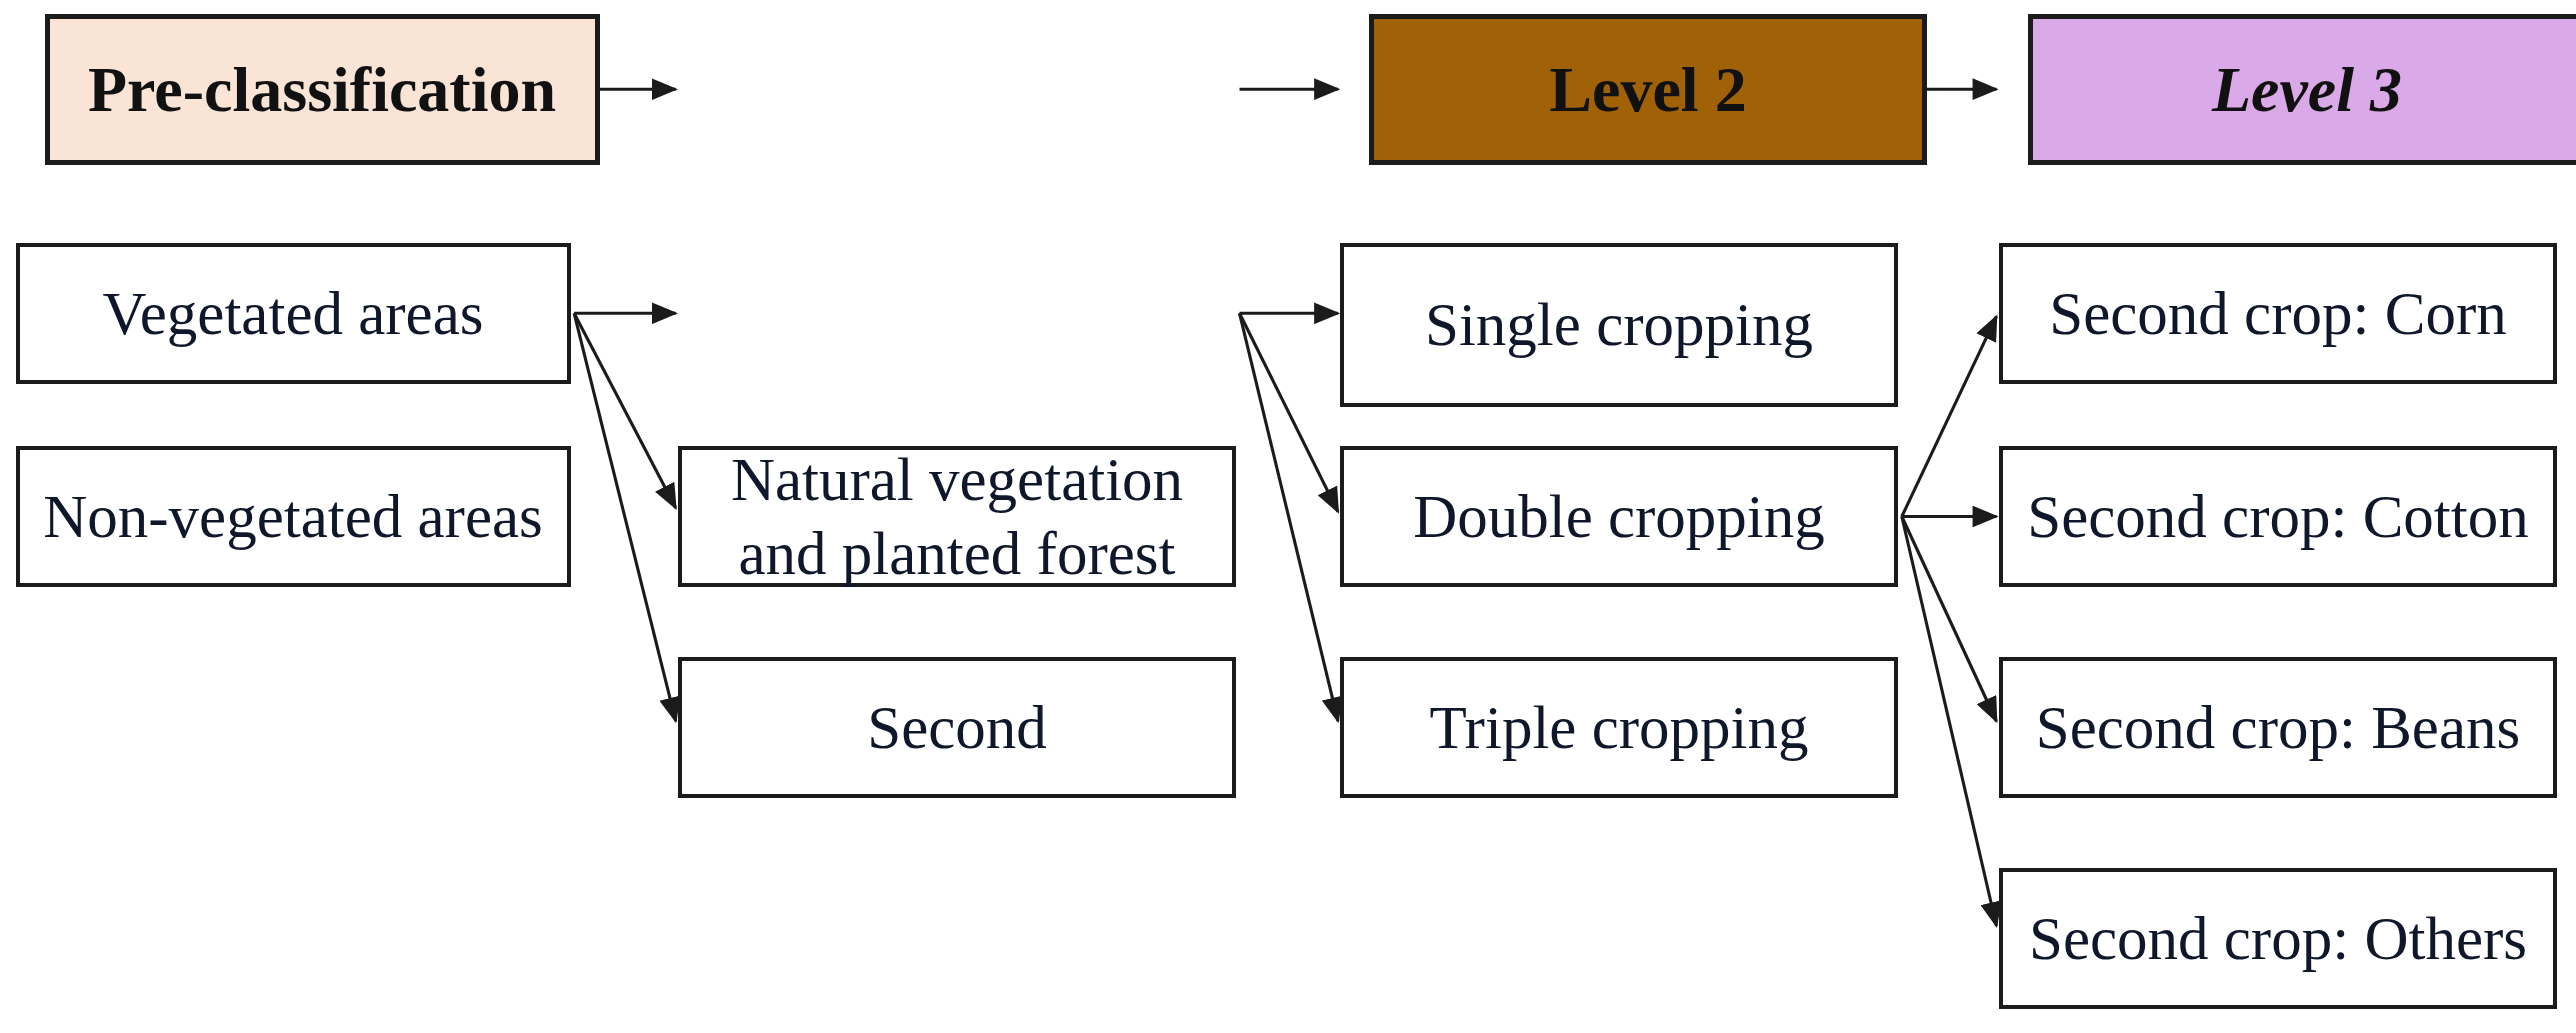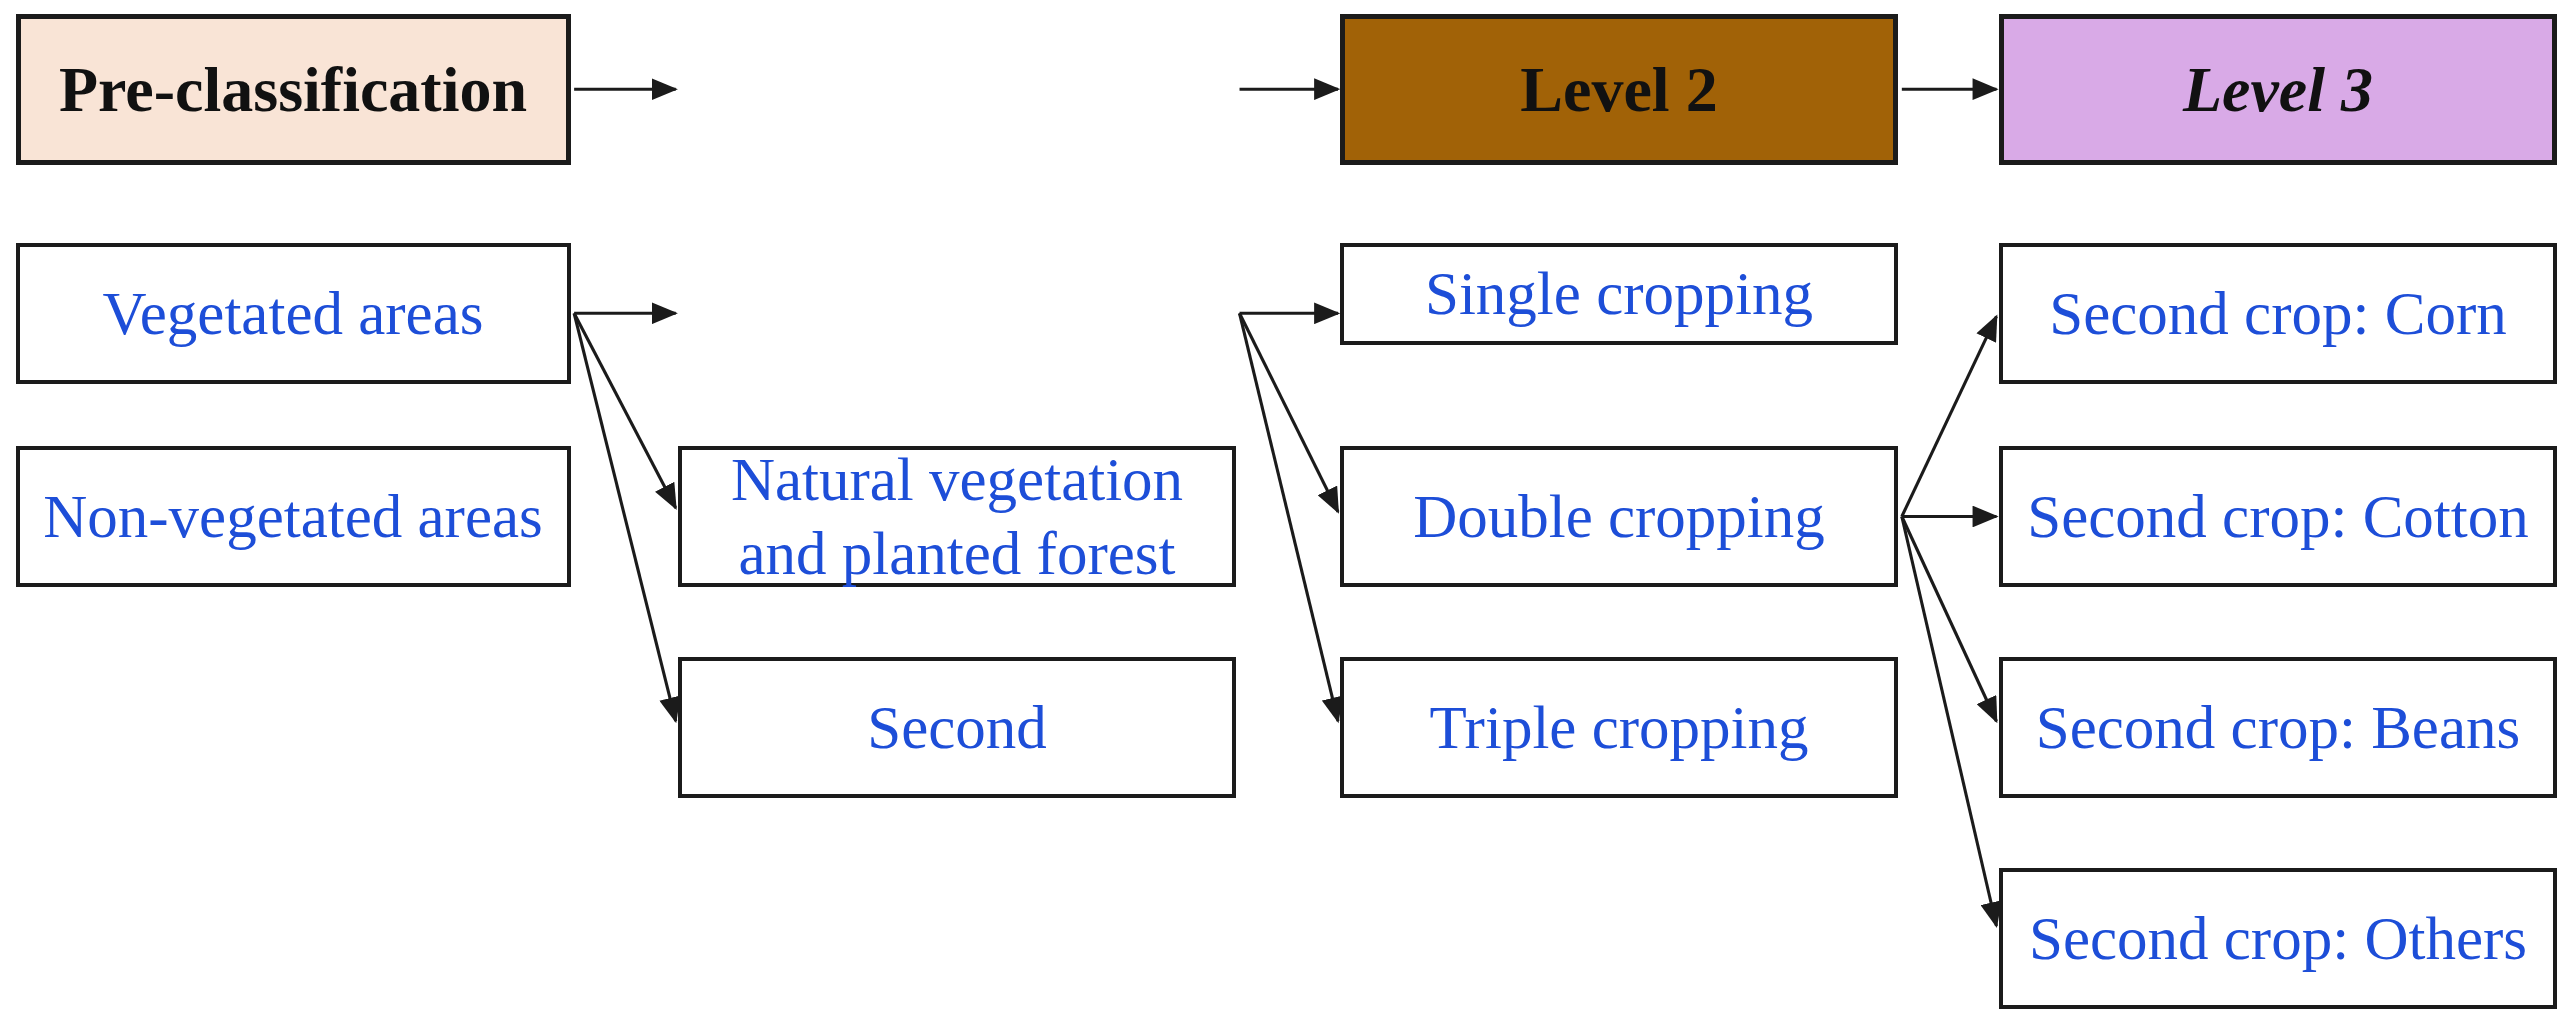--- a/index.html
+++ b/index.html
@@ -17,26 +17,27 @@
     display:flex;align-items:center;justify-content:center;
     text-align:center;
     z-index:1;
     background:#ffffff;
   }
   .hbox{
     border:5.4px solid #1b1b1b;
     font-weight:bold;
     font-size:64px;
     color:#111111;
+    margin-left:29px;
   }
   .bbox{
     border:4.7px solid #1b1b1b;
     font-size:61px;
     line-height:1.2;
-    color:#1d4ed8;
+    color:#0f172a;
   }
   .h0{background:#f9e4d6;}
   .h1{background:#fcf0cb;}
   .h2{background:#a16207;}
   .h3{background:#d9aae7;}
   .box-label{white-space:pre-line;}
 </style>
 </head>
 <body>
 
@@ -86,21 +87,21 @@
   </div>
 
   <div class="box bbox" style="left:678px;top:446px;width:558px;height:141px;">
     <span class="box-label">Natural vegetation
 and planted forest</span>
   </div>
   <div class="box bbox" style="left:678px;top:657px;width:558px;height:141px;">
     <span class="box-label">Second</span>
   </div>
 
-  <div class="box bbox" style="left:1340px;top:243px;width:558px;height:102px;">
+  <div class="box bbox" style="left:1340px;top:243px;width:558px;height:164px;">
     <span class="box-label">Single cropping</span>
   </div>
   <div class="box bbox" style="left:1340px;top:446px;width:558px;height:141px;">
     <span class="box-label">Double cropping</span>
   </div>
   <div class="box bbox" style="left:1340px;top:657px;width:558px;height:141px;">
     <span class="box-label">Triple cropping</span>
   </div>
 
   <div class="box bbox" style="left:1999px;top:243px;width:558px;height:141px;">

